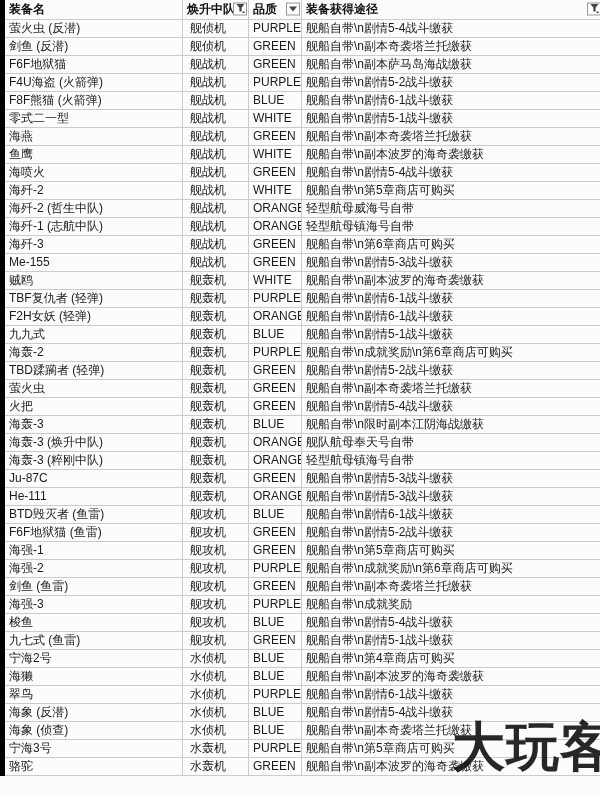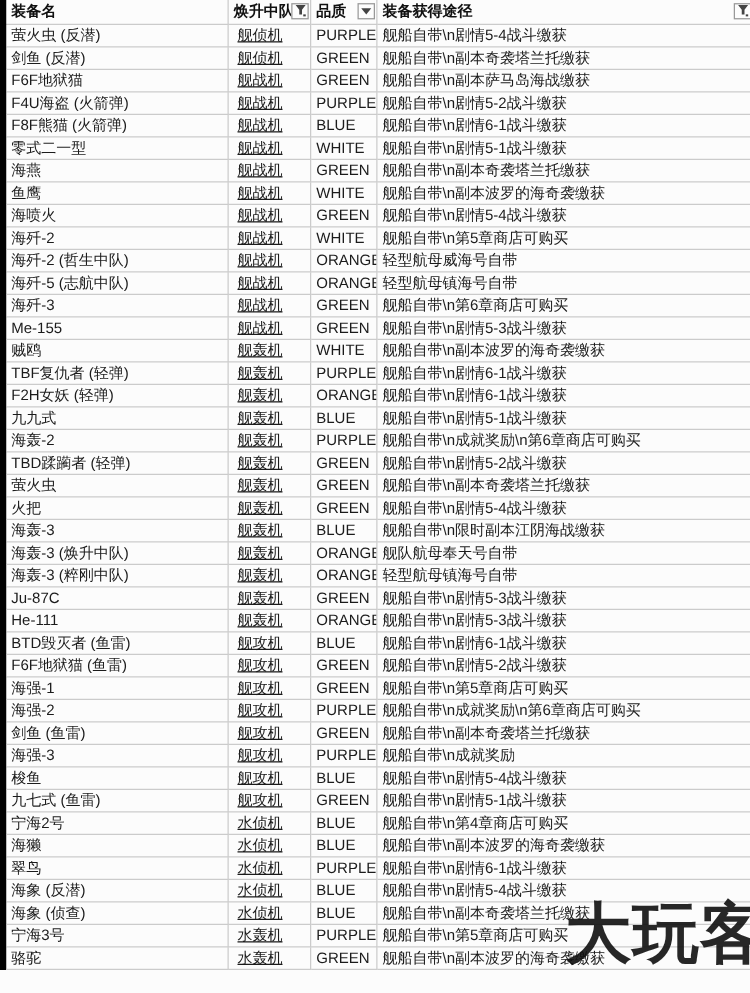--- a/index.html
+++ b/index.html
@@ -34,21 +34,21 @@
     overflow: hidden;
     text-align: left;
     vertical-align: middle;
   }
   th {
     height: 19px;
     font-weight: bold;
     color: #111;
     position: relative;
   }
-  td.c1 { padding-left: 7px; text-decoration: underline; }
+  td.c1 { padding-left: 7px; }
   .filter-btn {
     position: absolute;
     right: 1px;
     top: 50%;
     transform: translateY(-50%);
     width: 14px;
     height: 13px;
     border: 1px solid #999;
     background: #fdfdfd;
     display: flex;
@@ -183,21 +183,21 @@
         <td class="c2">WHITE</td>
         <td class="c3">舰船自带\n第5章商店可购买</td>
       </tr>
       <tr>
         <td class="c0">海歼-2 (哲生中队)</td>
         <td class="c1">舰战机</td>
         <td class="c2">ORANGE</td>
         <td class="c3">轻型航母威海号自带</td>
       </tr>
       <tr>
-        <td class="c0">海歼-5 (志航中队)</td>
+        <td class="c0">海歼-1 (志航中队)</td>
         <td class="c1">舰战机</td>
         <td class="c2">ORANGE</td>
         <td class="c3">轻型航母镇海号自带</td>
       </tr>
       <tr>
         <td class="c0">海歼-3</td>
         <td class="c1">舰战机</td>
         <td class="c2">GREEN</td>
         <td class="c3">舰船自带\n第6章商店可购买</td>
       </tr>

